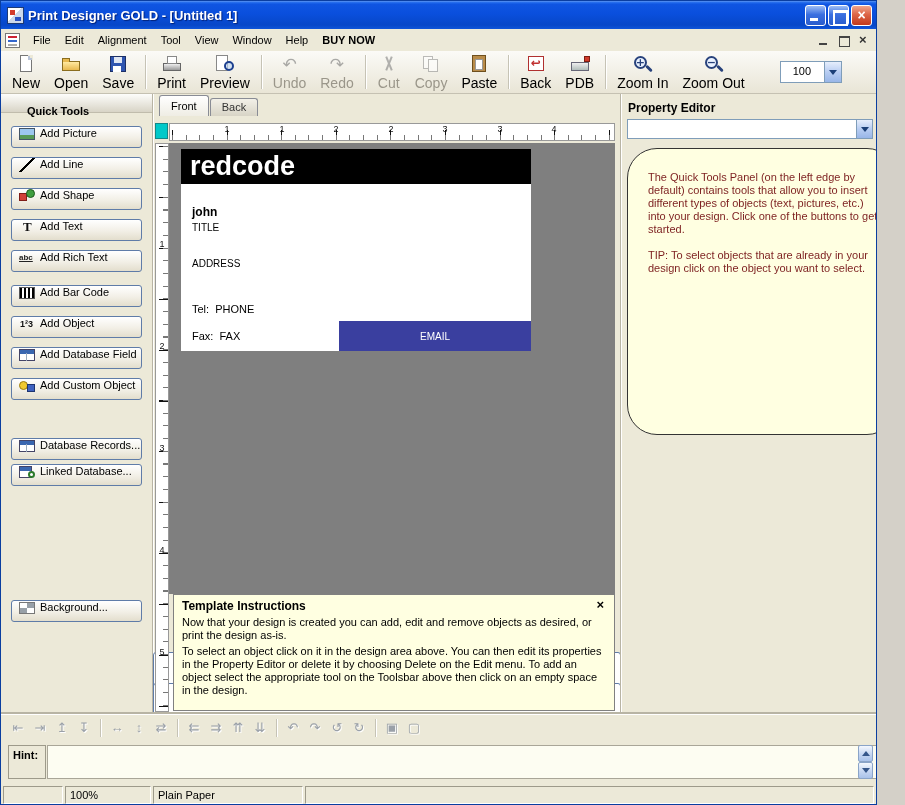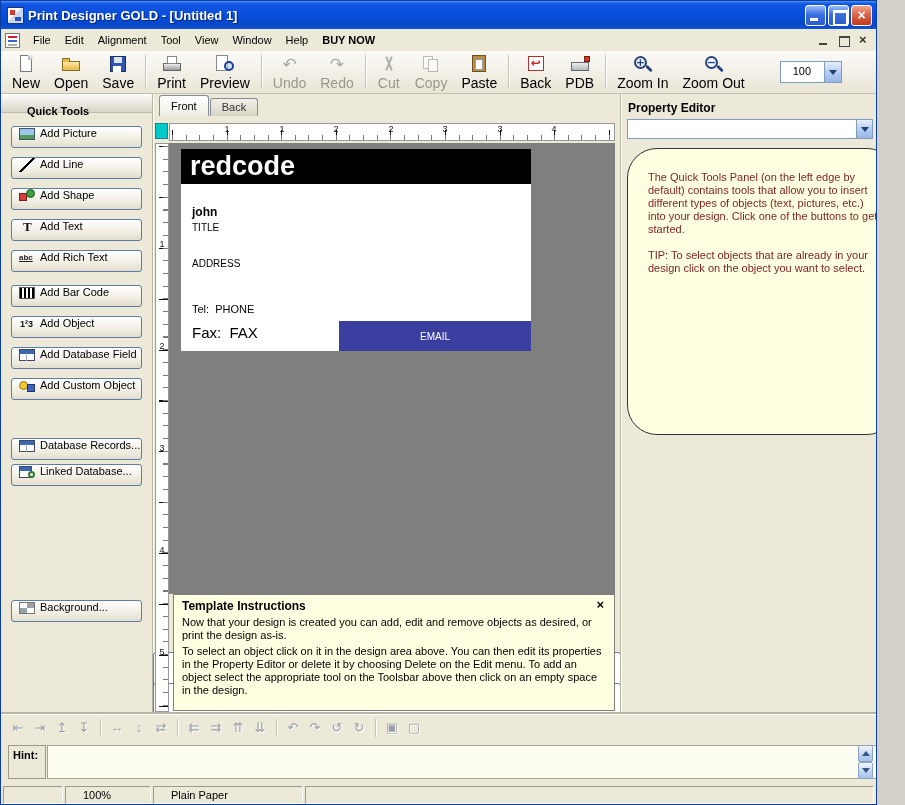--- a/index.html
+++ b/index.html
@@ -135,21 +135,21 @@
   .design-canvas { position:absolute; left:16px; top:49px; width:446px; height:451px; background:#7f7f7f; }
 
   
   .card { position:absolute; left:12px; top:6px; width:350px; height:202px; background:#fff; }
   .card-header { position:absolute; left:0; top:0; width:350px; height:35px; background:#000; color:#fff;
     font-weight:bold; font-size:27px; line-height:34px; padding-left:9px; letter-spacing:0; }
   .card-name { position:absolute; left:11px; top:56px; font-weight:bold; font-size:12px; }
   .card-title { position:absolute; left:11px; top:73px; font-size:10px; }
   .card-address { position:absolute; left:11px; top:109px; font-size:10px; }
   .card-tel { position:absolute; left:11px; top:154px; font-size:11px; white-space:pre; }
-  .card-fax { position:absolute; left:11px; top:175px; font-size:15px; white-space:pre;text-align:center; }
+  .card-fax { position:absolute; left:11px; top:181px; font-size:11px; white-space:pre;text-align:center; }
   .email-bar { position:absolute; left:158px; top:172px; width:192px; height:30px; background:#3a3f9f; color:#fff;
     font-size:10px; display:flex; align-items:center; justify-content:center; }
 
   
   .template-panel { position:absolute; left:20px; top:500px; width:442px; height:117px; background:#FFFFE1;
     border:1px solid #808080; padding:4px 8px; overflow:hidden; }
   .tp-head { display:flex; align-items:flex-start; }
   .tp-title { font-weight:bold; font-size:12px; flex:1; }
   .tp-close { font-weight:bold; font-size:13px; line-height:12px; padding:0 2px; color:#000; }
   .tp-body p { font-size:11px; line-height:13px; margin-top:3px; }
@@ -186,21 +186,21 @@
     border:1px solid #a9a698; }
   .hscroll { position:absolute; right:3px; top:4px; width:15px; height:34px; display:flex; flex-direction:column; }
   .hs-btn { flex:1; background:linear-gradient(#f4f8fe,#c5d6f2 55%,#a9c2ea); border:1px solid #8aa4c8; border-radius:2px;
     display:flex; align-items:center; justify-content:center; }
   .hs-btn.up::before { content:""; border:4px solid transparent; border-bottom:5px solid #35568a; margin-bottom:4px; }
   .hs-btn.down::before { content:""; border:4px solid transparent; border-top:5px solid #35568a; margin-top:4px; }
 
   
   .statusbar { position:absolute; left:0; top:783px; right:0; height:22px; background:#ECE9D8; display:flex;
     gap:2px; padding:2px 2px 0; }
-  .scell { border:1px solid; border-color:#9d9a8a #fff #fff #9d9a8a; height:18px; font-size:11px; padding:2px 17px; }
+  .scell { border:1px solid; border-color:#9d9a8a #fff #fff #9d9a8a; height:18px; font-size:11px; padding:2px 4px; }
   .scell.c1 { width:60px; }
   .scell.c2 { width:86px; }
   .scell.c3 { width:150px; }
   .scell.c4 { flex:1; }
 </style>
 </head>
 <body>
 
 <div class="app">
 

